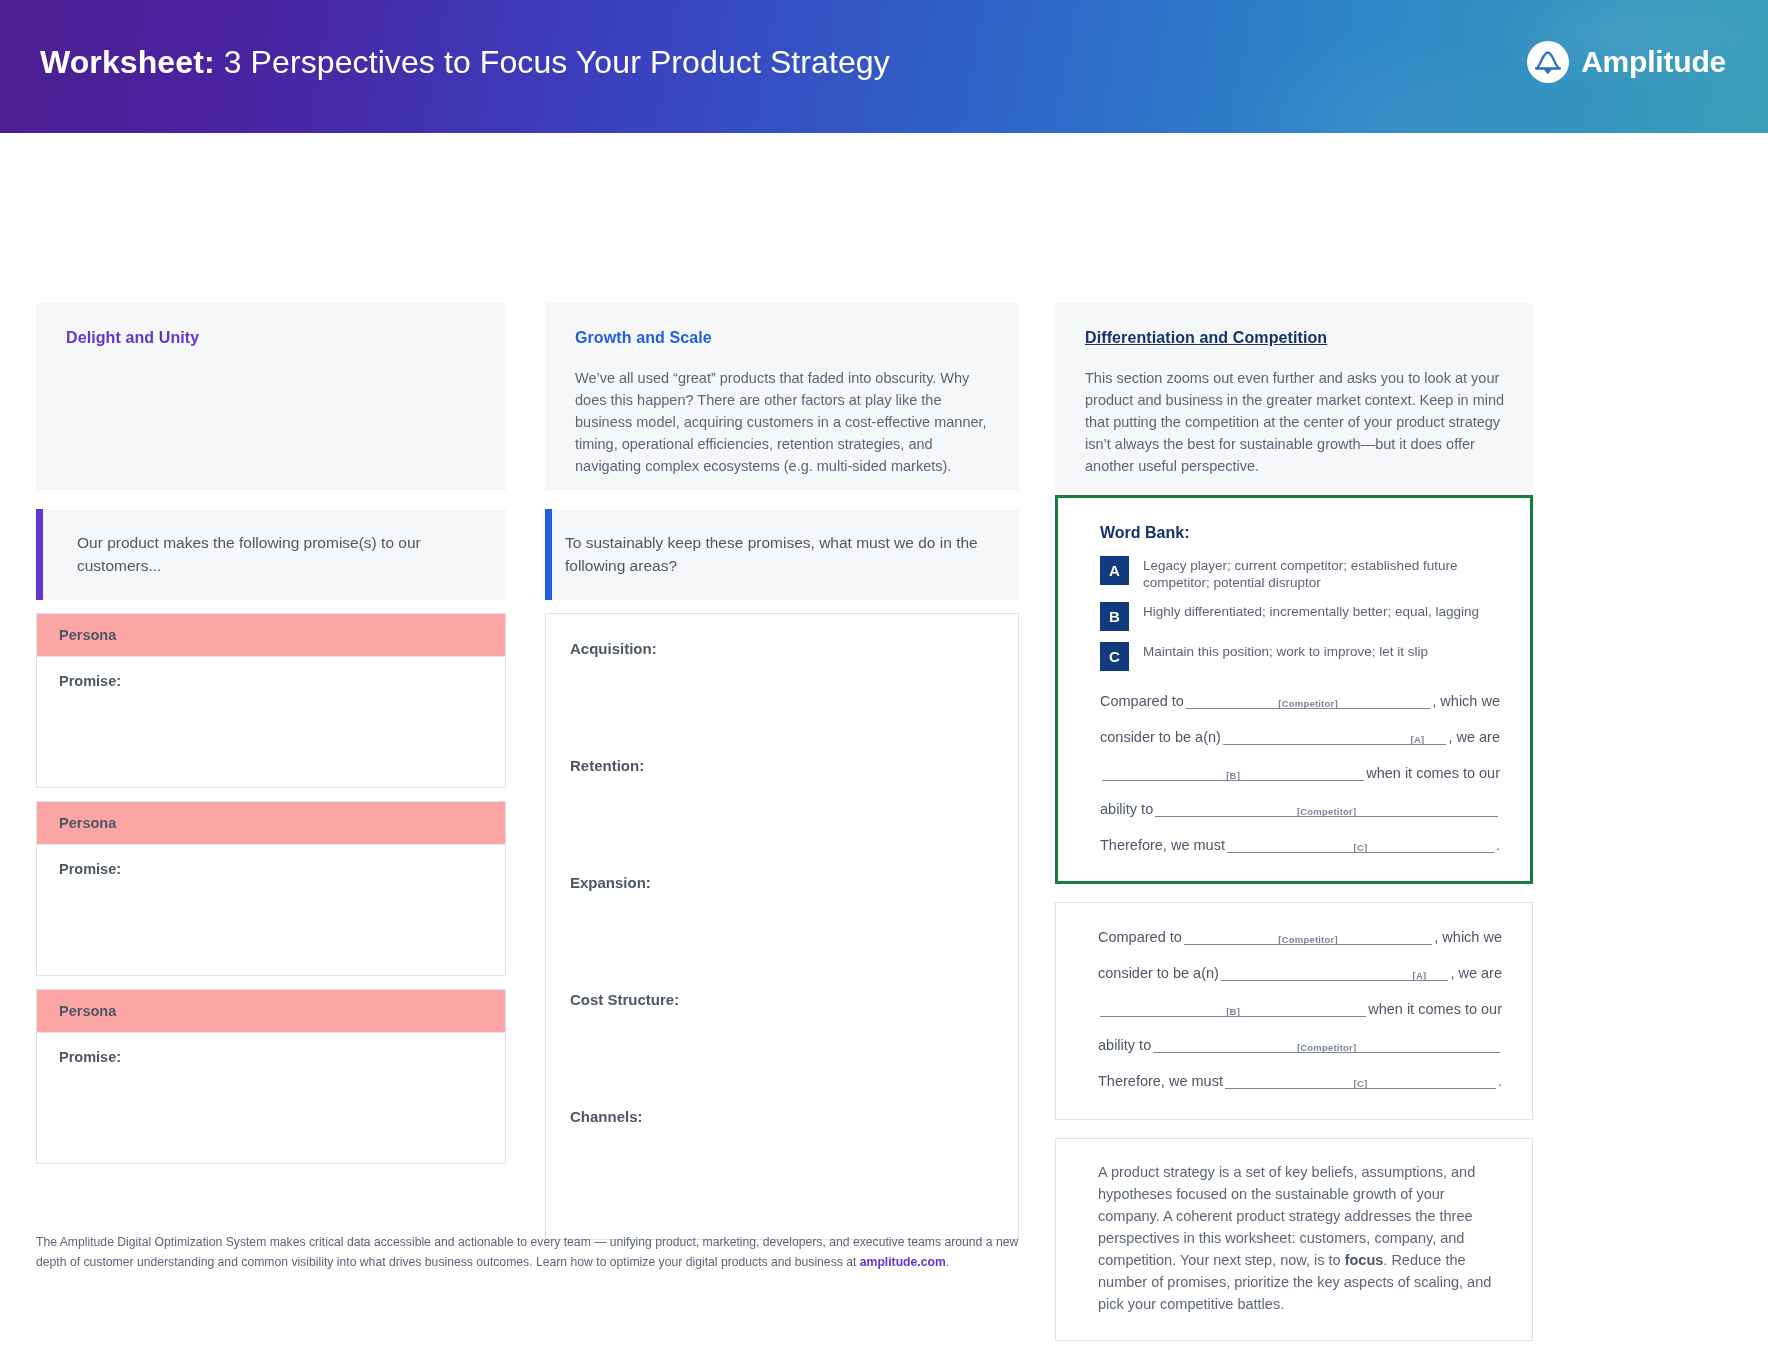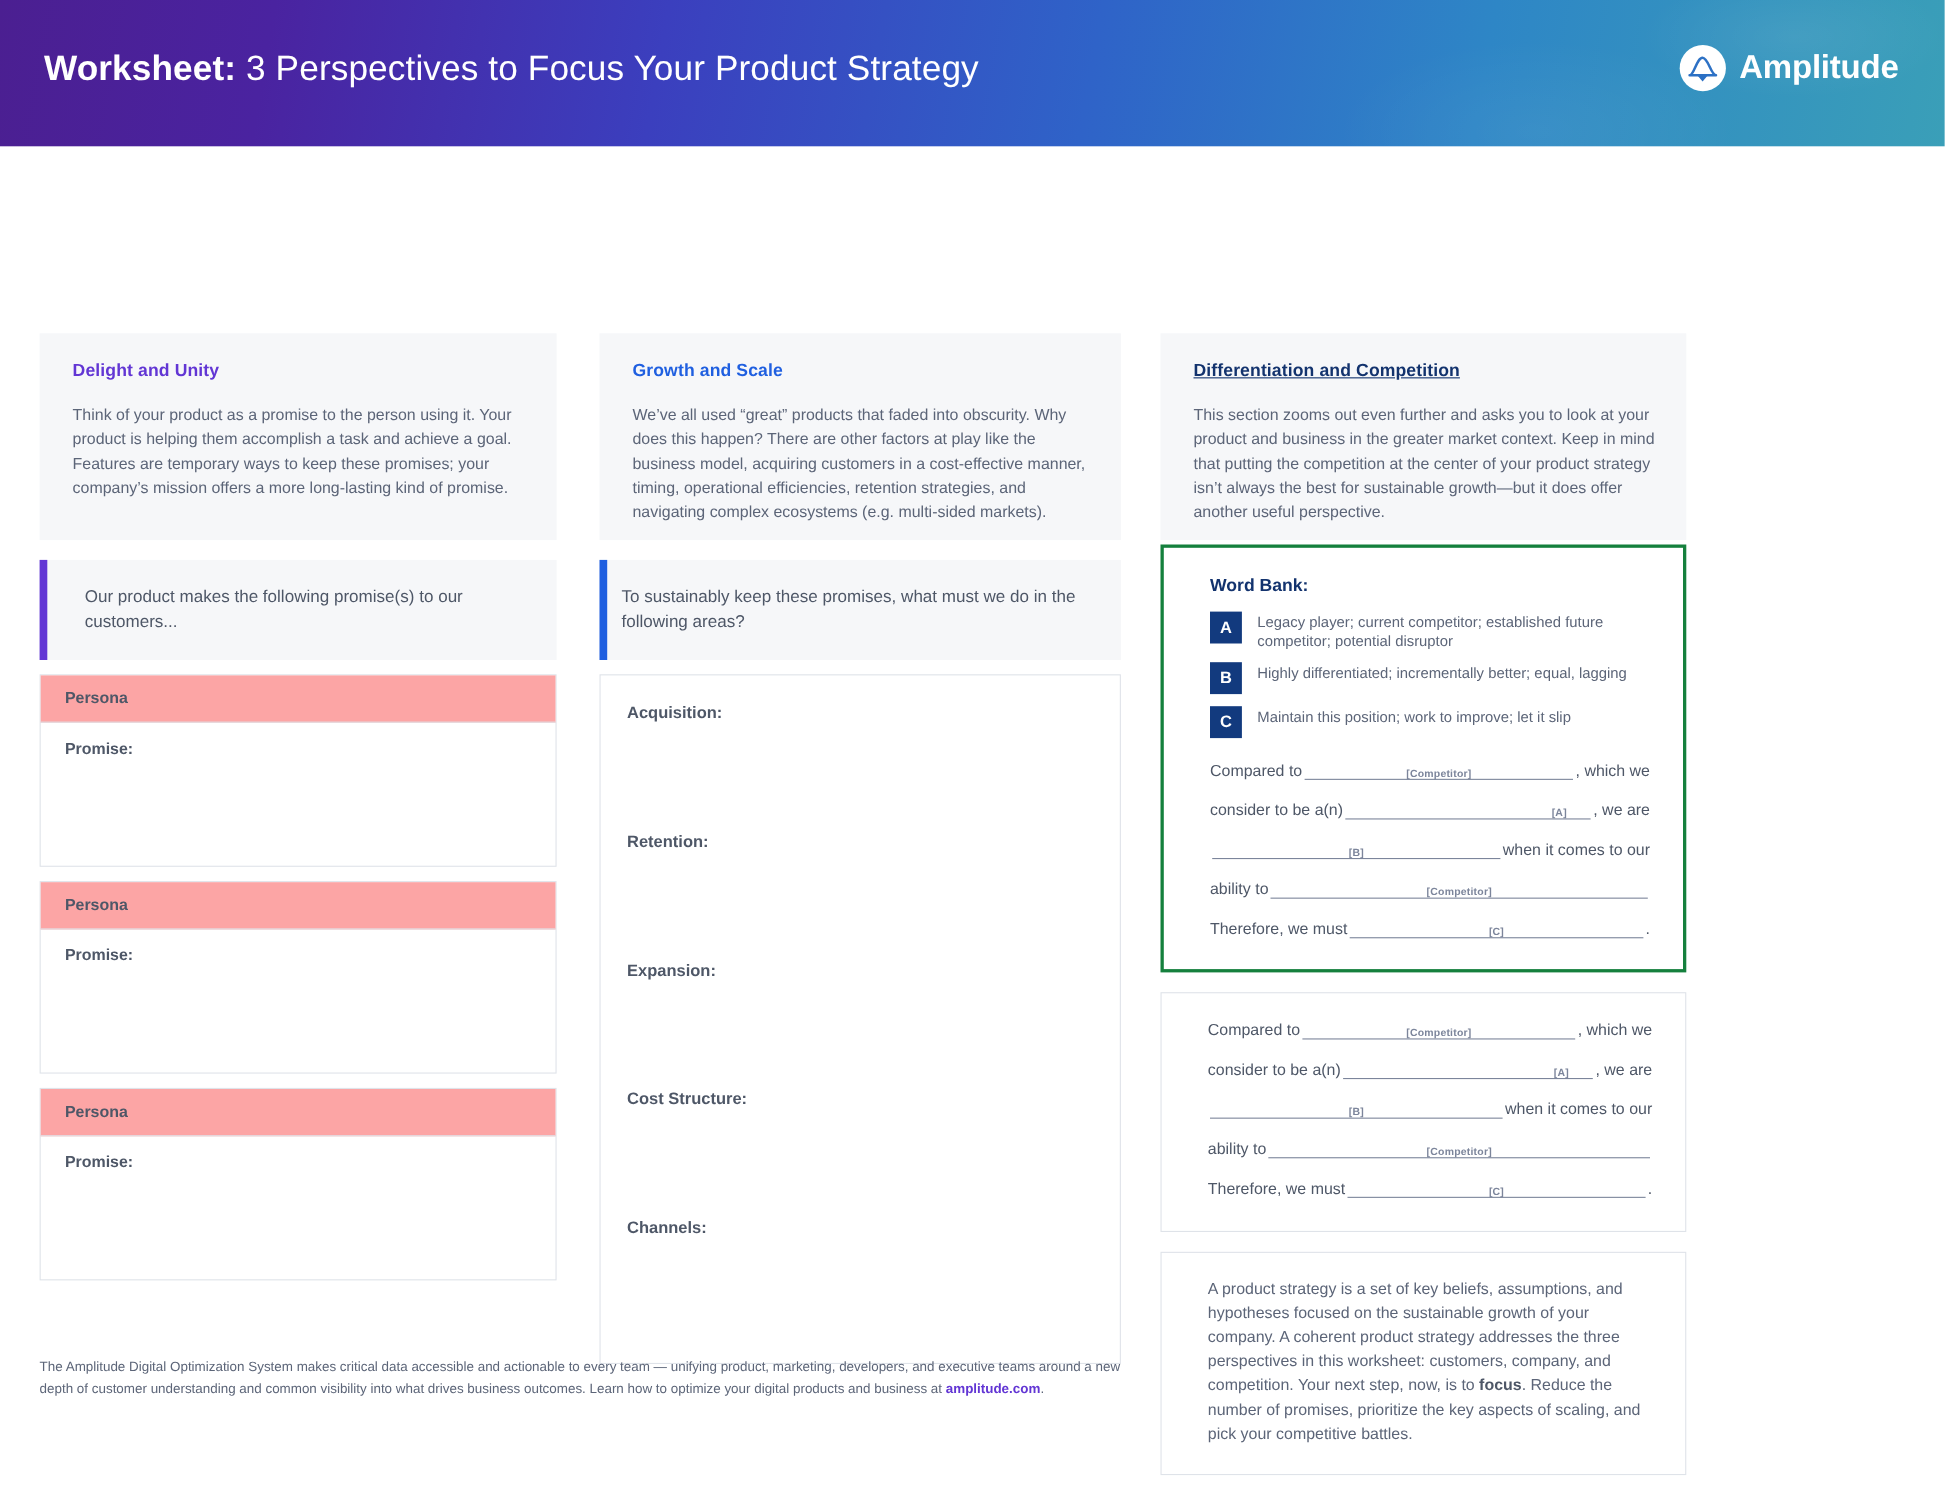--- a/index.html
+++ b/index.html
@@ -244,21 +244,20 @@
     </span>
     <span class="logo-word">Amplitude</span>
   </div>
 </div>
 
 <div class="sheet">
 
   <div class="col col-1">
     <div class="intro">
       <div class="intro-title t-purple">Delight and Unity</div>
-      <div class="intro-body">Think of your product as a promise to the person using it. Your product is helping them accomplish a task and achieve a goal. Features are temporary ways to keep these promises; your company’s mission offers a more long-lasting kind of promise.</div>
     </div>
 
     <div class="prompt">
       <div class="prompt-text">Our product makes the following promise(s) to our customers...</div>
     </div>
 
     <div class="persona-card">
       <div class="persona-head">Persona</div>
       <div class="persona-body">Promise:</div>
     </div>

